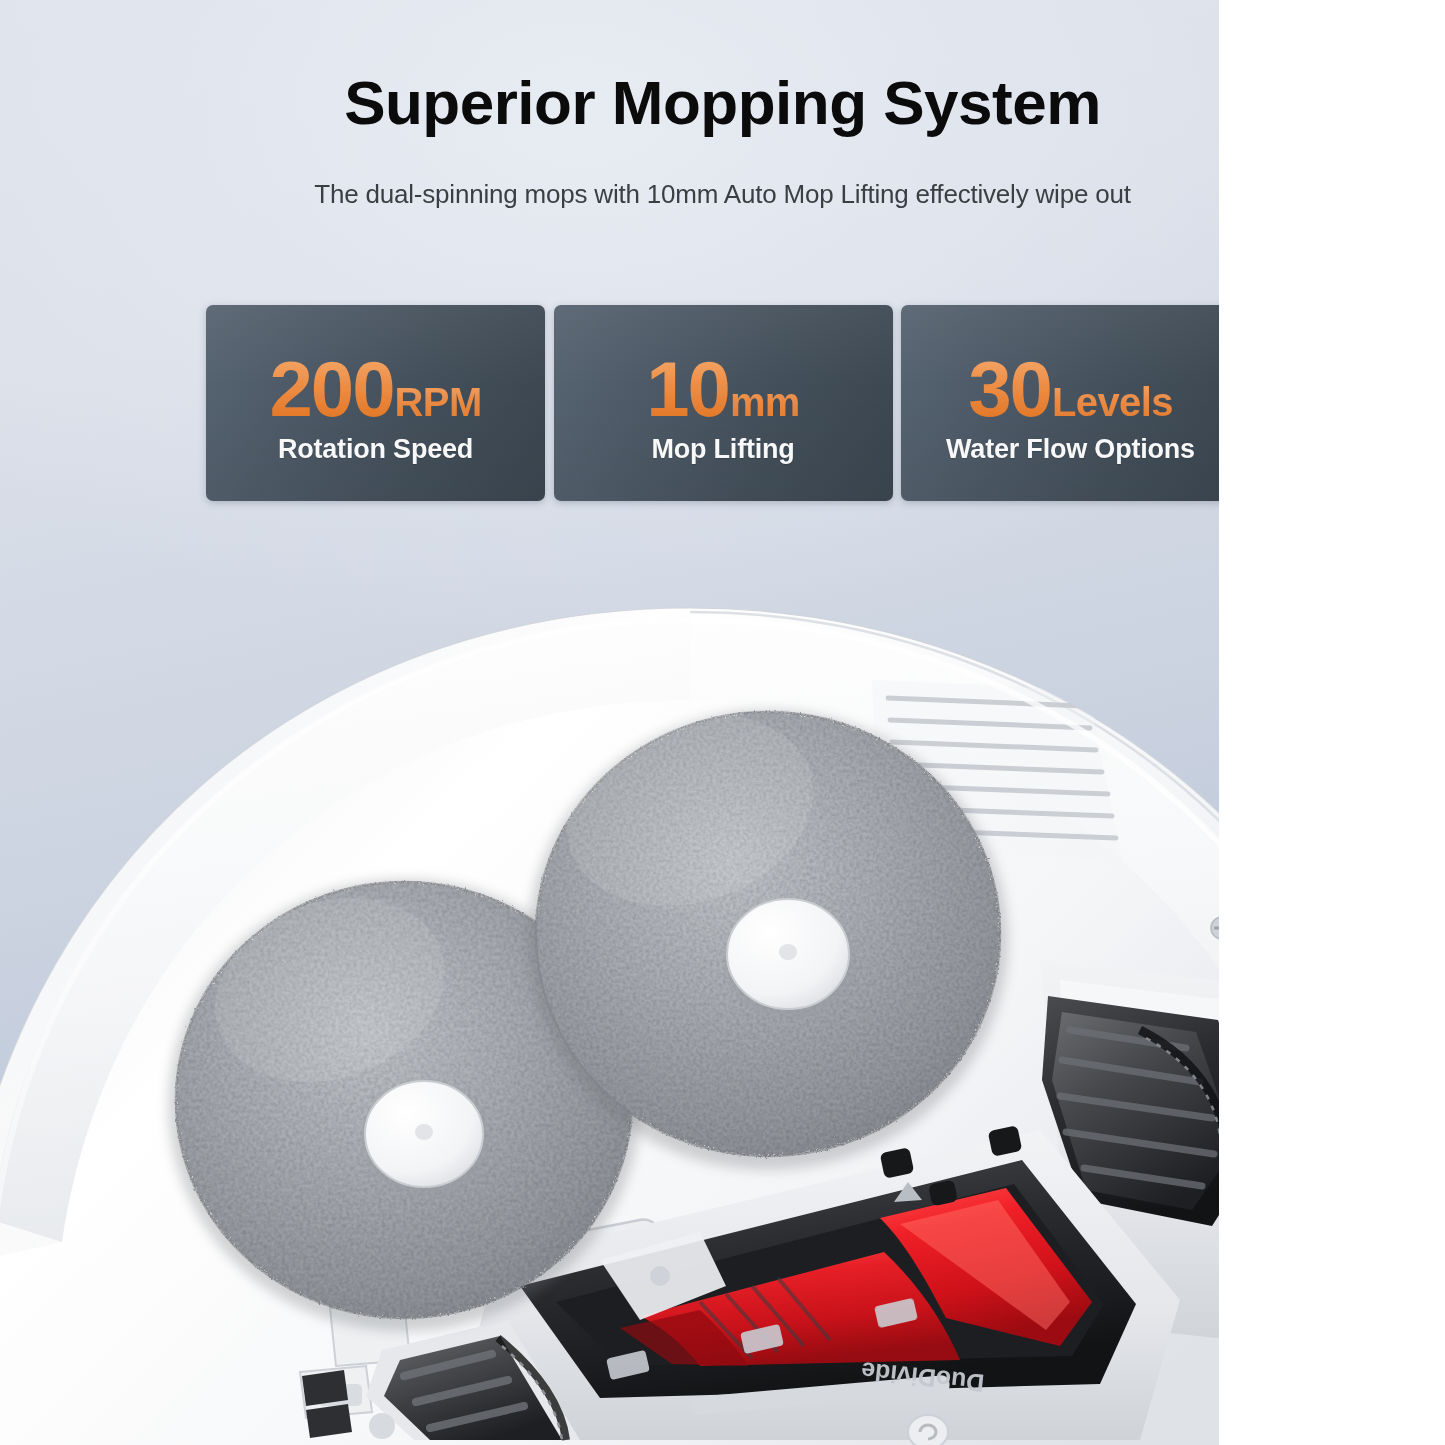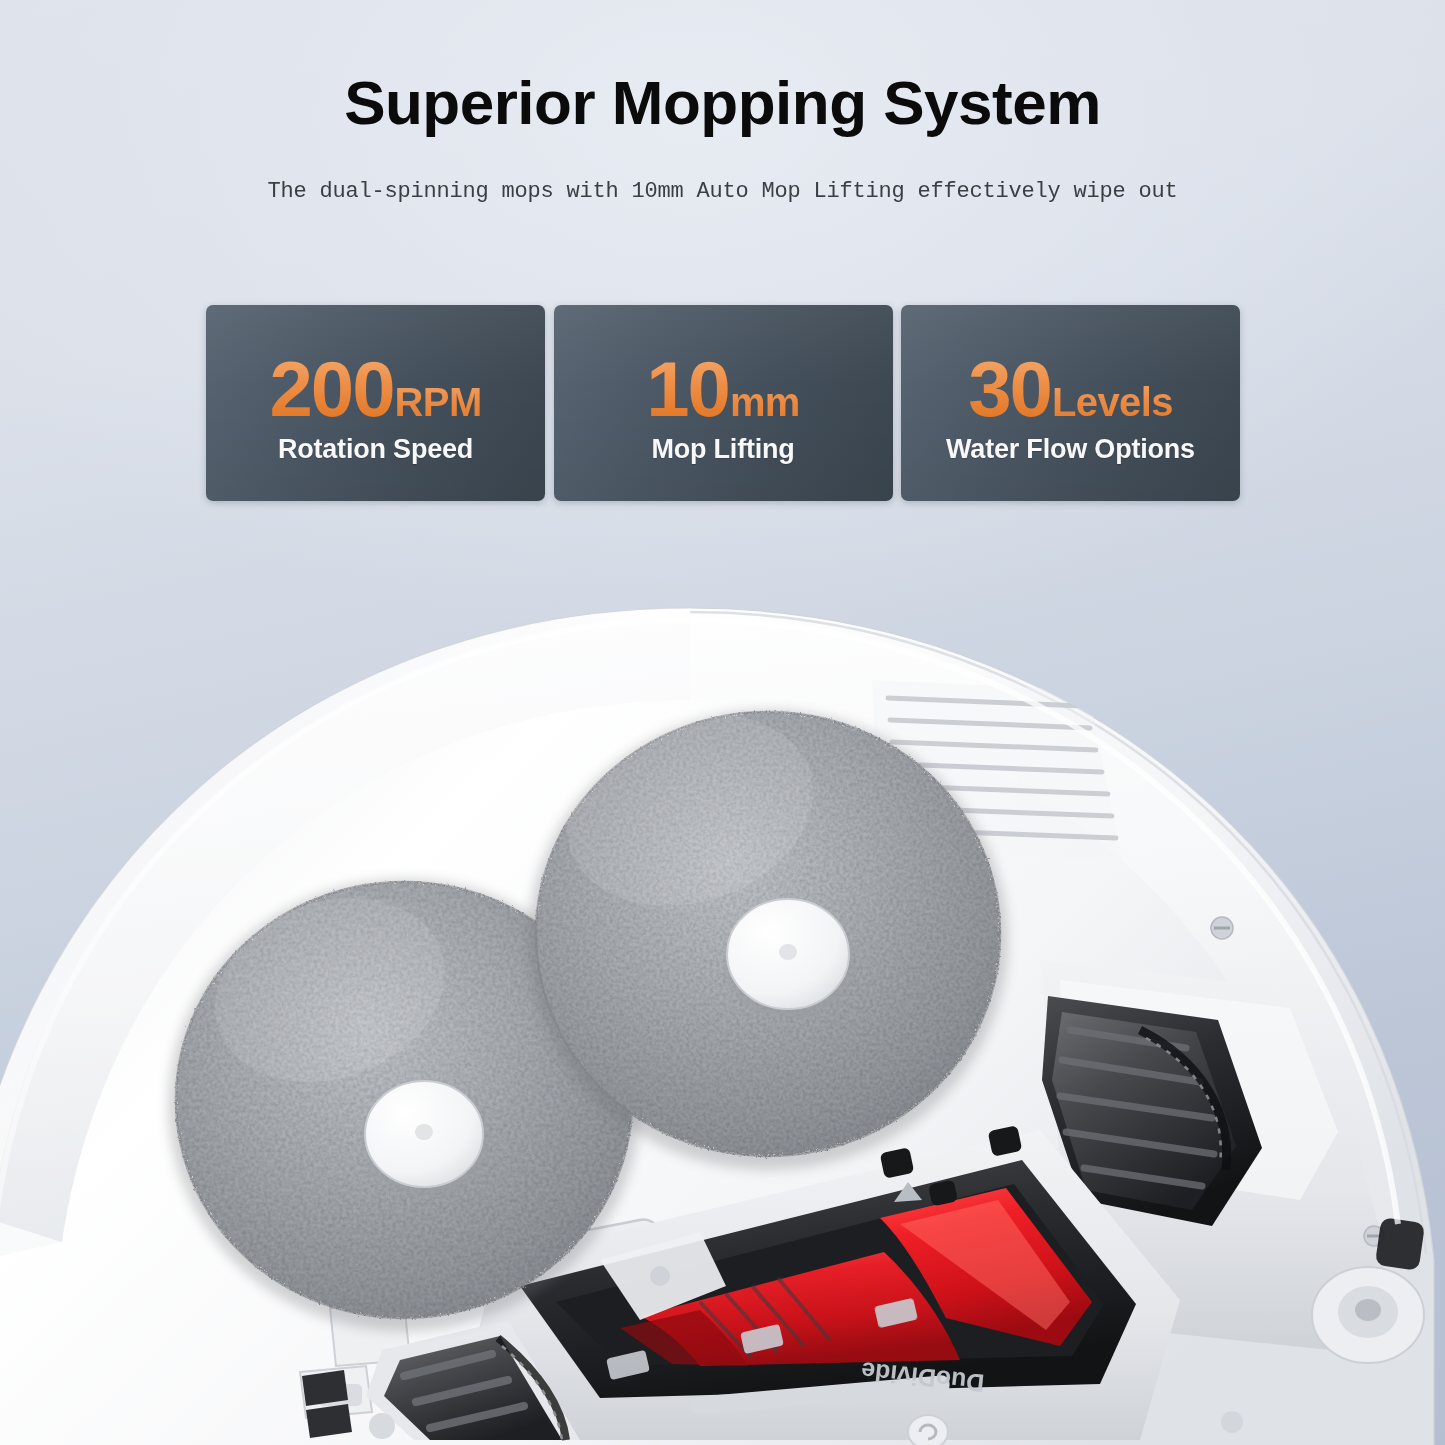--- a/index.html
+++ b/index.html
@@ -8,21 +8,21 @@
   }
   body {
     width: 1445px;
     height: 1445px;
     font-family: "Liberation Sans", sans-serif;
     overflow: hidden;
   }
 
   #page {
     position: relative;
-    width: 1445px;
+    width: 1219px;
     height: 1445px;
     background:
       radial-gradient(ellipse 1100px 700px at 48% 8%, rgba(232,236,243,0.95) 0%, rgba(226,231,240,0.55) 45%, rgba(216,222,234,0.0) 75%),
       linear-gradient(168deg, #dfe3eb 0%, #dbe0e9 22%, #ccd4e1 52%, #bcc6d7 76%, #b4bfd2 100%);
     overflow: hidden;
   }
 
   
   .header {
     position: absolute;
@@ -38,26 +38,25 @@
     font-weight: 700;
     letter-spacing: -0.5px;
     color: #0b0b0c;
     line-height: 1.0;
     font-family: "Liberation Sans", sans-serif;
   }
   .subtitle {
     margin: 16px auto;
     padding-top: 26px;
     width: 1320px;
-    font-size: 22px;
+    font-size: 26px;
     font-weight: 400;
     line-height: 1.42;
     color: #3b3f44;
     letter-spacing: -0.2px;
-    font-family: Liberation Mono, monospace;
   }
   .subtitle .ln { display: block; }
 
   
   .stats {
     position: absolute;
     left: 206px;
     top: 305px;
     width: 1034px;
     height: 196px;

